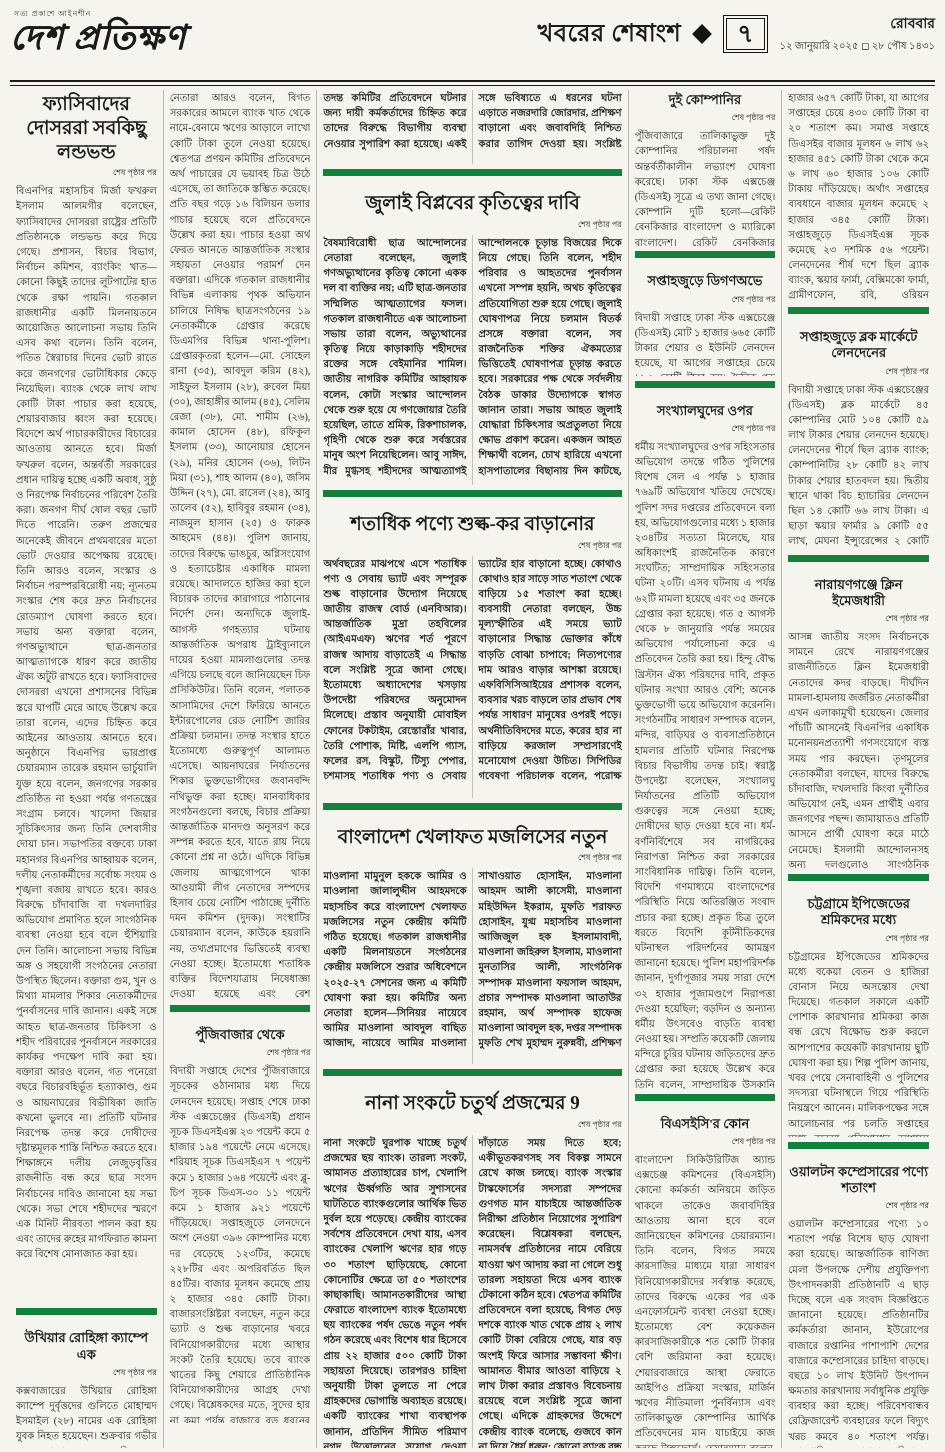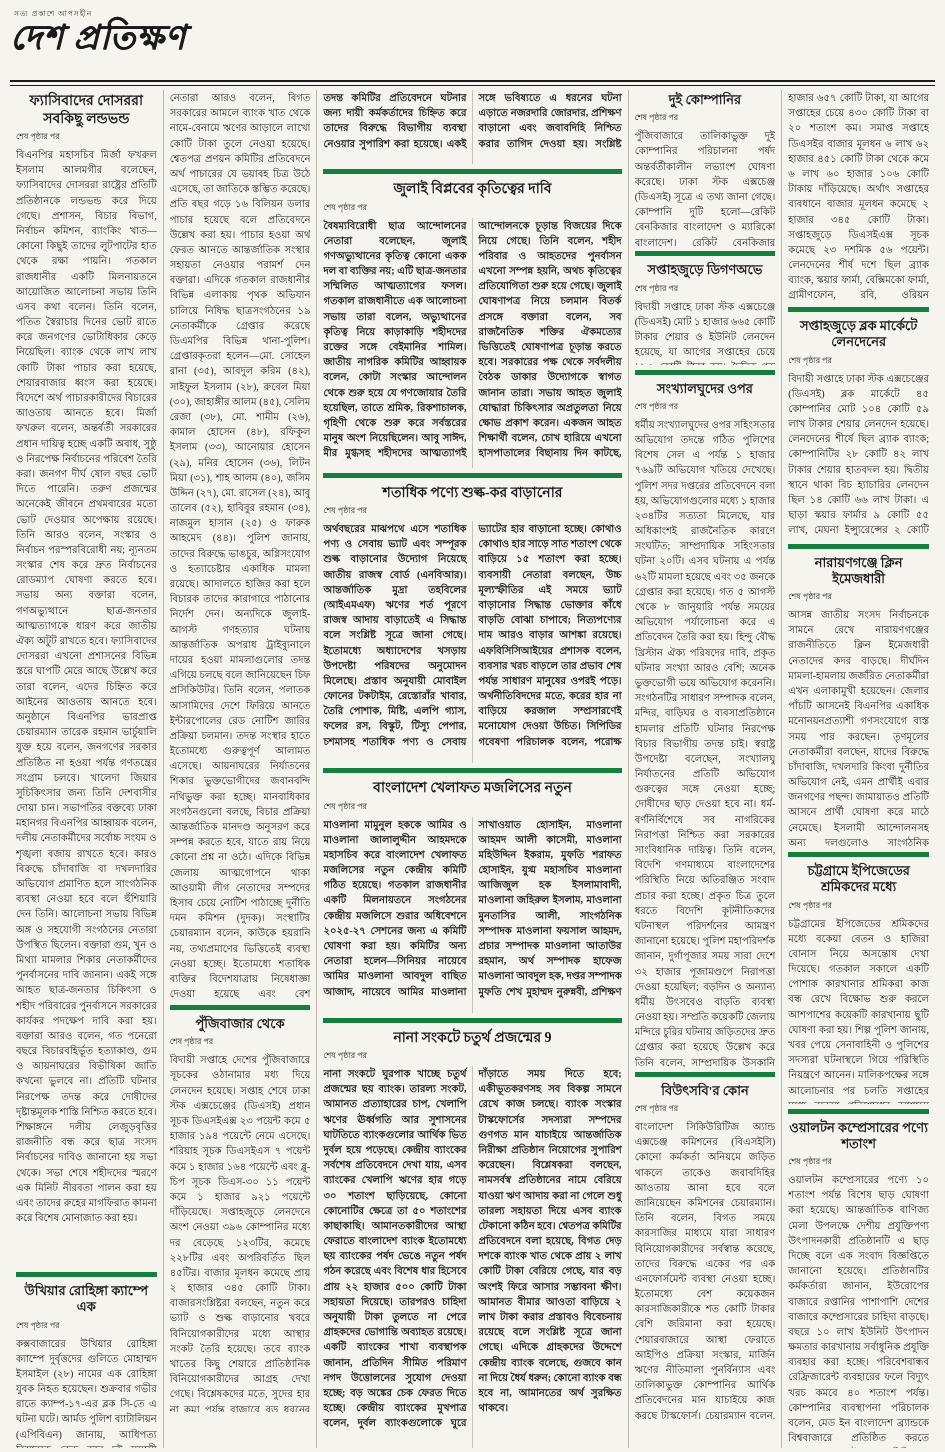--- a/index.html
+++ b/index.html
@@ -22,43 +22,54 @@
   .pnum-inner{border:1px solid #141414;padding:0 10px;font-size:25px;font-weight:bold;line-height:1.2;}
   .day-date{display:flex;flex-direction:column;align-items:flex-end;gap:2px;}
   .day{font-size:14px;font-weight:bold;}
   .date{font-size:10px;}
   .double-rule{height:3px;border-top:2px solid #1b1b1b;border-bottom:1px solid #1b1b1b;margin:2px 0 4px 0;}
   
   .cols{display:flex;height:1358px;overflow:hidden;}
   .col{flex:1 1 0;min-width:0;padding:0 6px;border-right:1px solid #b9b5a9;overflow:hidden;}
   .col:last-child{border-right:none;}
   .mid{flex:2.12 1 0;}
-  article.block + article.block{border-top:5px solid #15803d;margin-top:5px;padding-top:4px;}
+  article.block + article.block{border-top:7px solid #15803d;margin-top:5px;padding-top:13px;}
   .headline{font-size:13px;font-weight:bold;text-align:center;line-height:1.25;margin:2px 0 3px 0;}
-  .headline.big{font-size:14px;}
-  .byline{font-size:8px;text-align:left;margin:0 0 4px 0;color:#222;}
+  .headline.big{font-size:19px;}
+  .byline{font-size:8px;text-align:right;margin:0 0 4px 0;color:#222;}
   .body{font-size:10px;line-height:1.52;text-align:justify;color:#232323;overflow:hidden;
     word-break:break-word;}
   .twocol{column-count:2;column-gap:12px;column-rule:1px solid #c6c2b6;font-weight:bold;}
   
   .h1120{height:1120px}.h130{height:130px}
   .h910{height:910px}.h360{height:360px}
   .h74{height:74px}.h250{height:250px}.h242{height:242px}.h196{height:196px}.h400{height:400px}
   .h118{height:118px}.h66{height:66px}.h650{height:650px}.h300{height:300px}
   .h212{height:212px}.h168{height:168px}.h240{height:240px}.h188{height:188px}.h290{height:290px}
 </style>
 </head>
 <body>
 
 <div class="page">
 
   <header>
     <div class="mast">
-      <div class="tagline">সত্য প্রকাশে আপসহীন</div>
+      <div class="tagline">সত্য প্রকাশে আইনশীন</div>
       <div class="mast-title">দেশ প্রতিক্ষণ</div>
+    </div>
+    <div class="head-right">
+      <div class="section-title">খবরের শেষাংশ</div>
+      <div class="ornament"></div>
+      <div class="pnum">
+        <div class="pnum-inner">৭</div>
+      </div>
+      <div class="day-date">
+        <div class="day">রোববার</div>
+        <div class="date">১২ জানুয়ারি ২০২৫ ◻ ২৮ পৌষ ১৪৩১</div>
+      </div>
     </div>
   </header>
 
   <div class="double-rule"></div>
 
   <main class="cols">
 
     <section class="col">
       <article class="block">
         <h2 class="headline big">ফ্যাসিবাদের দোসররা সবকিছু লন্ডভন্ড</h2>
@@ -119,21 +130,21 @@
         <h2 class="headline">সপ্তাহজুড়ে ডিগণঅভে</h2>
         <div class="byline">শেষ পৃষ্ঠার পর</div>
         <div class="body h66">বিদায়ী সপ্তাহে ঢাকা স্টক এক্সচেঞ্জে (ডিএসই) মোট ১ হাজার ৬৬৫ কোটি টাকার শেয়ার ও ইউনিট লেনদেন হয়েছে, যা আগের সপ্তাহের চেয়ে ১৮০ কোটি টাকা কম। দৈনিক গড় লেনদেন ৩৩৩ কোটি টাকায় নেমে এসেছে। সপ্তাহজুড়ে লেনদেনের শীর্ষে ছিল ব্যাংক, ওষুধ ও প্রকৌশল খাত।</div>
       </article>
       <article class="block">
         <h2 class="headline">সংখ্যালঘুদের ওপর</h2>
         <div class="byline">শেষ পৃষ্ঠার পর</div>
         <div class="body h650">ধর্মীয় সংখ্যালঘুদের ওপর সহিংসতার অভিযোগ তদন্তে গঠিত পুলিশের বিশেষ সেল এ পর্যন্ত ১ হাজার ৭৬৯টি অভিযোগ খতিয়ে দেখেছে। পুলিশ সদর দপ্তরের প্রতিবেদনে বলা হয়, অভিযোগগুলোর মধ্যে ১ হাজার ২৩৪টির সত্যতা মিলেছে, যার অধিকাংশই রাজনৈতিক কারণে সংঘটিত; সাম্প্রদায়িক সহিংসতার ঘটনা ২০টি। এসব ঘটনায় এ পর্যন্ত ৬২টি মামলা হয়েছে এবং ৩৫ জনকে গ্রেপ্তার করা হয়েছে। গত ৫ আগস্ট থেকে ৮ জানুয়ারি পর্যন্ত সময়ের অভিযোগ পর্যালোচনা করে এ প্রতিবেদন তৈরি করা হয়। হিন্দু বৌদ্ধ খ্রিস্টান ঐক্য পরিষদের দাবি, প্রকৃত ঘটনার সংখ্যা আরও বেশি; অনেক ভুক্তভোগী ভয়ে অভিযোগ করেননি। সংগঠনটির সাধারণ সম্পাদক বলেন, মন্দির, বাড়িঘর ও ব্যবসাপ্রতিষ্ঠানে হামলার প্রতিটি ঘটনার নিরপেক্ষ বিচার বিভাগীয় তদন্ত চাই। স্বরাষ্ট্র উপদেষ্টা বলেছেন, সংখ্যালঘু নির্যাতনের প্রতিটি অভিযোগ গুরুত্বের সঙ্গে নেওয়া হচ্ছে; দোষীদের ছাড় দেওয়া হবে না। ধর্ম-বর্ণনির্বিশেষে সব নাগরিকের নিরাপত্তা নিশ্চিত করা সরকারের সাংবিধানিক দায়িত্ব। তিনি বলেন, বিদেশি গণমাধ্যমে বাংলাদেশের পরিস্থিতি নিয়ে অতিরঞ্জিত সংবাদ প্রচার করা হচ্ছে। প্রকৃত চিত্র তুলে ধরতে বিদেশি কূটনীতিকদের ঘটনাস্থল পরিদর্শনের আমন্ত্রণ জানানো হয়েছে। পুলিশ মহাপরিদর্শক জানান, দুর্গাপূজার সময় সারা দেশে ৩২ হাজার পূজামণ্ডপে নিরাপত্তা দেওয়া হয়েছিল; বড়দিন ও অন্যান্য ধর্মীয় উৎসবেও বাড়তি ব্যবস্থা নেওয়া হয়। সম্প্রতি কয়েকটি জেলায় মন্দিরে চুরির ঘটনায় জড়িতদের দ্রুত গ্রেপ্তার করা হয়েছে উল্লেখ করে তিনি বলেন, সাম্প্রদায়িক উসকানি ছড়ানোর চেষ্টা করলে কঠোর ব্যবস্থা নেওয়া হবে। সামাজিক যোগাযোগমাধ্যমে গুজব ছড়িয়ে পরিস্থিতি অস্থিতিশীল করার অপচেষ্টাও নজরদারিতে রয়েছে।</div>
       </article>
       <article class="block">
-        <h2 class="headline">বিউৎসবি'র কোন</h2>
+        <h2 class="headline">বিএসইসি'র কোন</h2>
         <div class="byline">শেষ পৃষ্ঠার পর</div>
         <div class="body h300">বাংলাদেশ সিকিউরিটিজ অ্যান্ড এক্সচেঞ্জ কমিশনের (বিএসইসি) কোনো কর্মকর্তা অনিয়মে জড়িত থাকলে তাকেও জবাবদিহির আওতায় আনা হবে বলে জানিয়েছেন কমিশনের চেয়ারম্যান। তিনি বলেন, বিগত সময়ে কারসাজির মাধ্যমে যারা সাধারণ বিনিয়োগকারীদের সর্বস্বান্ত করেছে, তাদের বিরুদ্ধে একের পর এক এনফোর্সমেন্ট ব্যবস্থা নেওয়া হচ্ছে। ইতোমধ্যে বেশ কয়েকজন কারসাজিকারীকে শত কোটি টাকার বেশি জরিমানা করা হয়েছে। শেয়ারবাজারে আস্থা ফেরাতে আইপিও প্রক্রিয়া সংস্কার, মার্জিন ঋণের নীতিমালা পুনর্বিন্যাস এবং তালিকাভুক্ত কোম্পানির আর্থিক প্রতিবেদনের মান যাচাইয়ে কাজ করছে টাস্কফোর্স। চেয়ারম্যান বলেন, ভালো কোম্পানিকে বাজারে আনতে কর প্রণোদনার প্রস্তাব দেওয়া হয়েছে। বিনিয়োগকারীদের উদ্দেশে তিনি বলেন, গুজবনির্ভর বিনিয়োগ নয়, কোম্পানির মৌলভিত্তি দেখে বিনিয়োগের সিদ্ধান্ত নিন।</div>
       </article>
     </section>
 
     <section class="col">
       <article class="block">
         <div class="body h212">হাজার ৬৫৭ কোটি টাকা, যা আগের সপ্তাহের চেয়ে ৪৩০ কোটি টাকা বা ২০ শতাংশ কম। সমাপ্ত সপ্তাহে ডিএসইর বাজার মূলধন ৬ লাখ ৬২ হাজার ৪৫১ কোটি টাকা থেকে কমে ৬ লাখ ৬০ হাজার ১০৬ কোটি টাকায় দাঁড়িয়েছে। অর্থাৎ সপ্তাহের ব্যবধানে বাজার মূলধন কমেছে ২ হাজার ৩৪৫ কোটি টাকা। সপ্তাহজুড়ে ডিএসইএক্স সূচক কমেছে ২৩ দশমিক ৫৬ পয়েন্ট। লেনদেনের শীর্ষ দশে ছিল ব্র্যাক ব্যাংক, স্কয়ার ফার্মা, বেক্সিমকো ফার্মা, গ্রামীণফোন, রবি, ওরিয়ন ইনফিউশন, লাভেলো আইসক্রিম, মিডল্যান্ড ব্যাংক, আইএফআইসি ব্যাংক ও সোনালী আঁশ। খাতভিত্তিক লেনদেনে ব্যাংক খাতের অবদান ছিল ১৮ শতাংশ, ওষুধ ও রসায়ন খাতের ১৬ শতাংশ এবং খাদ্য খাতের ১০ শতাংশ। সপ্তাহ শেষে পিই রেশিও দাঁড়িয়েছে ৯ দশমিক ৬-এ।</div>
       </article>
       <article class="block">

